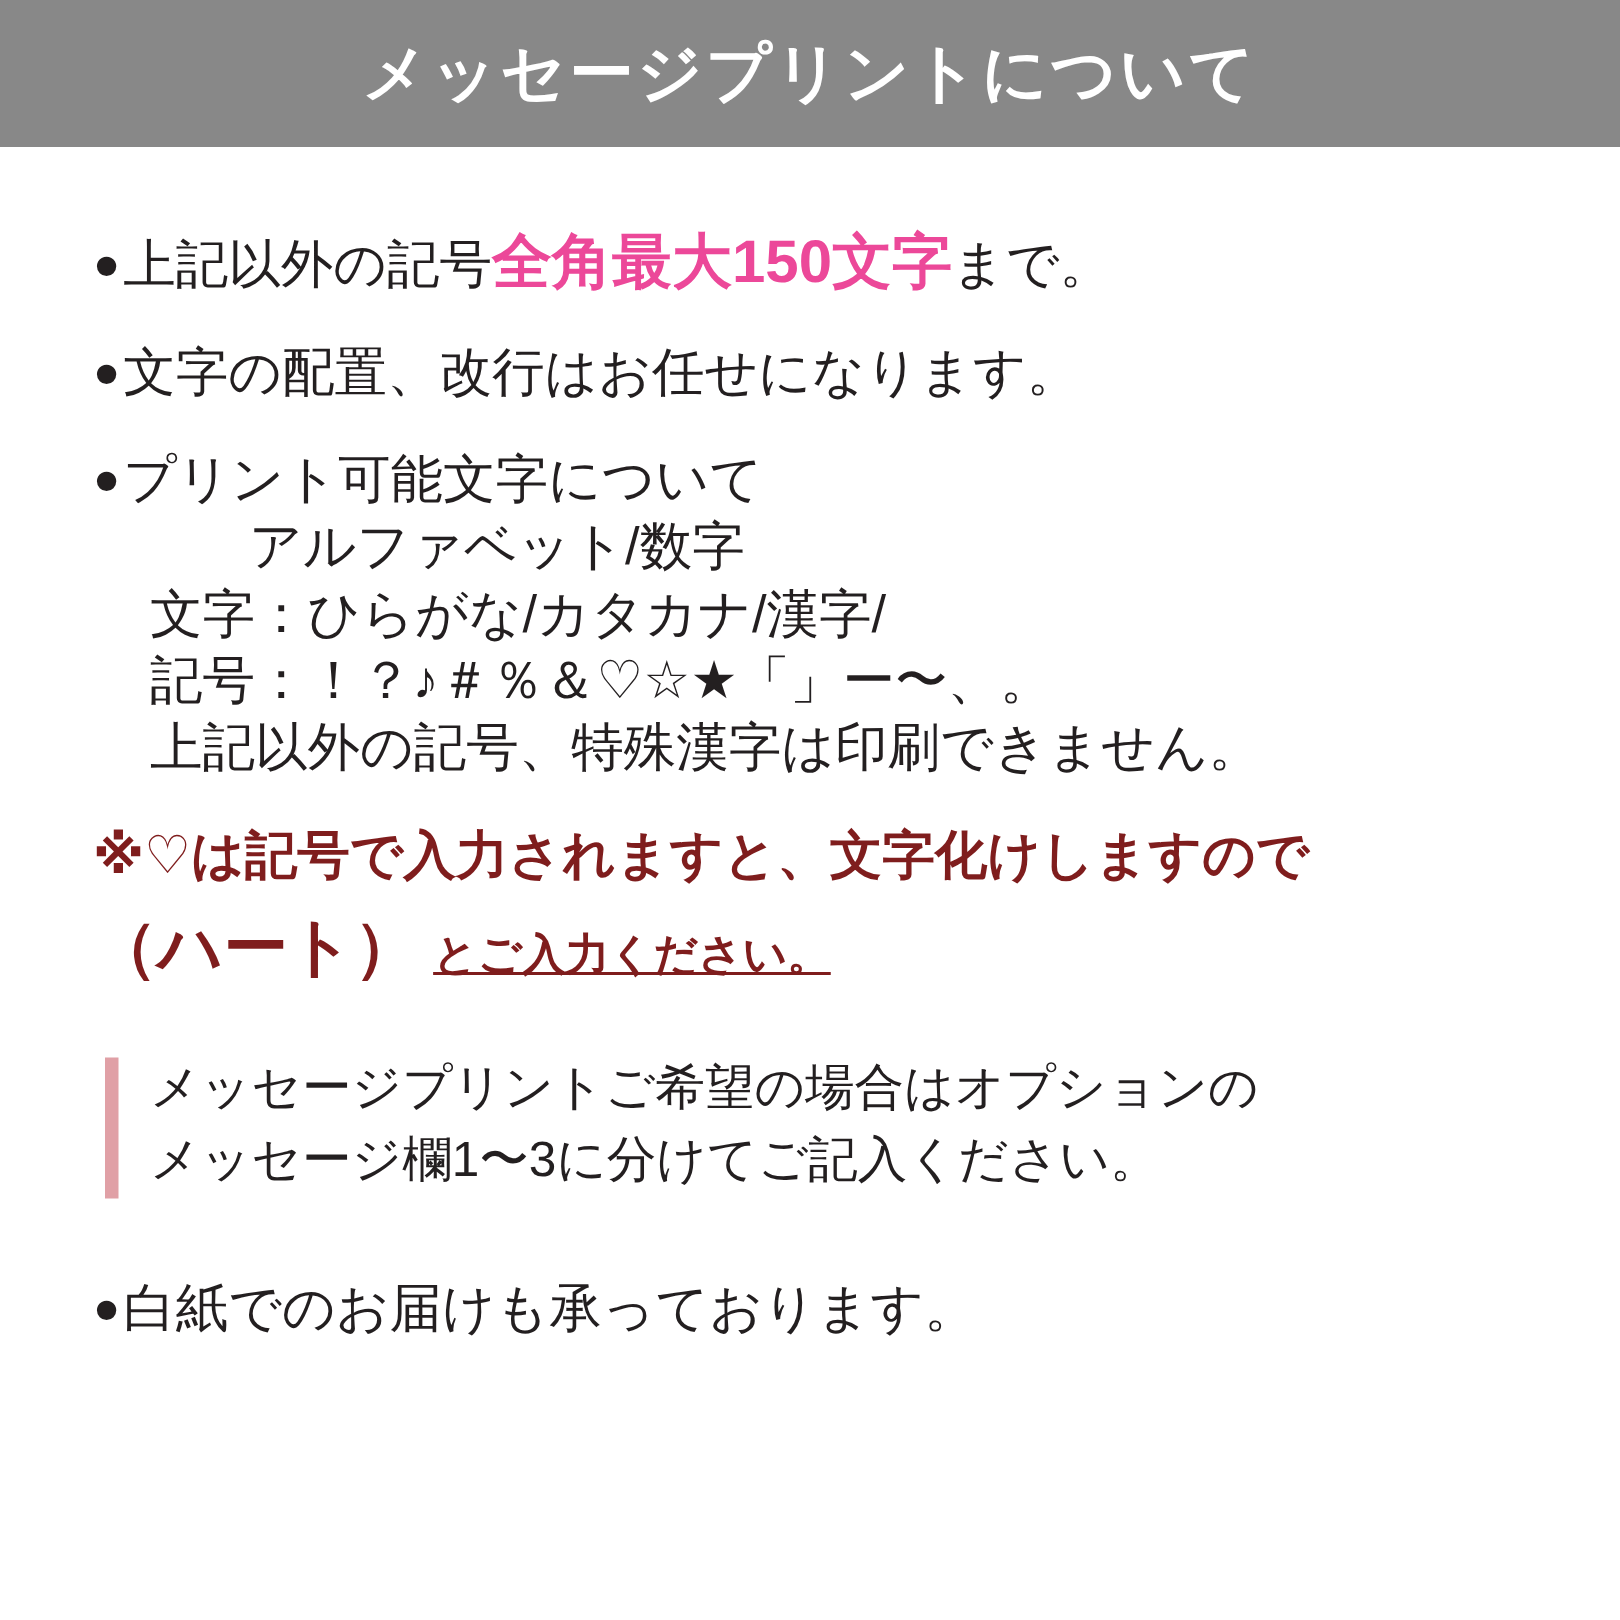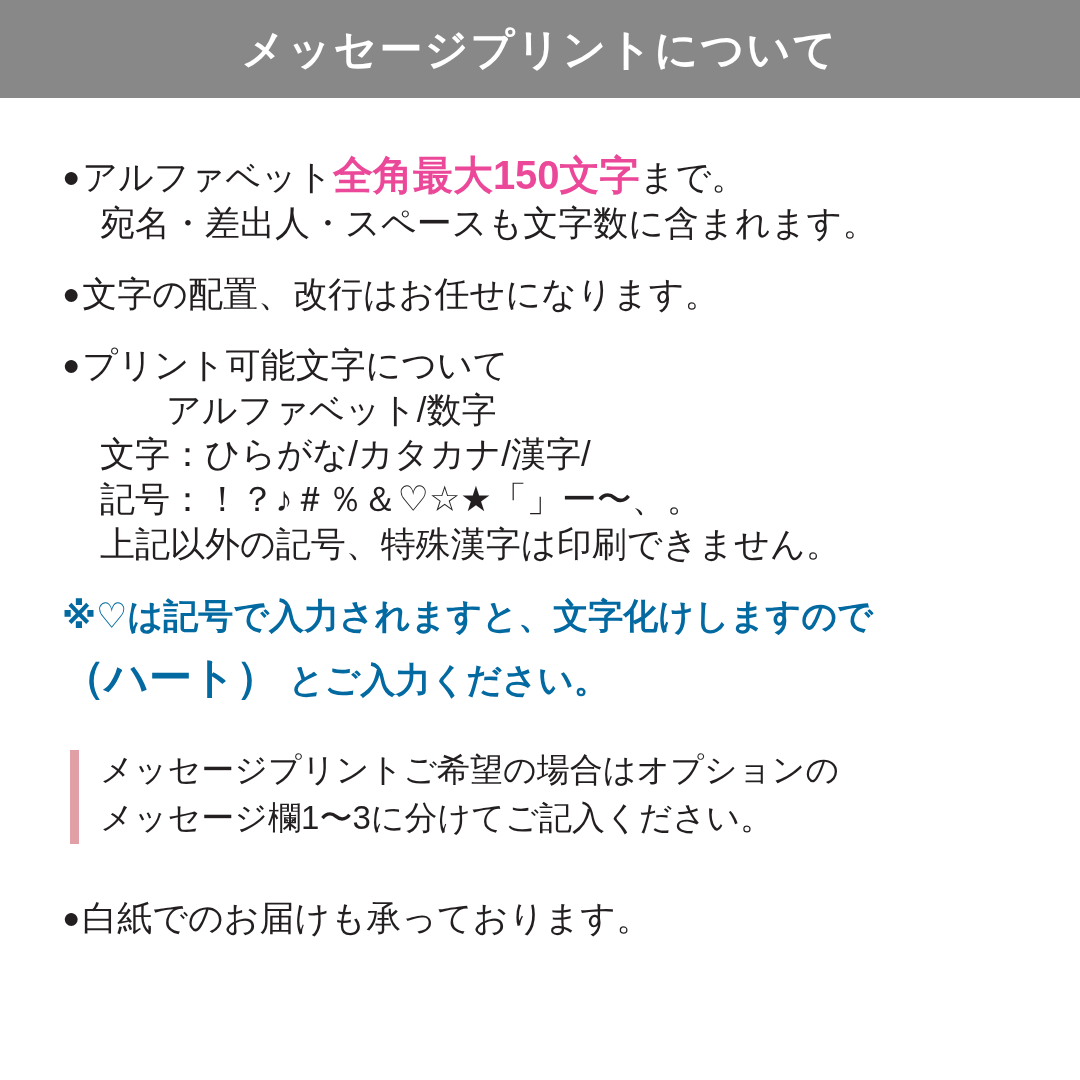--- a/index.html
+++ b/index.html
@@ -67,41 +67,42 @@
   }
   .strong-red {
     color: #ec4899;
     font-weight: bold;
     font-size: 40px;
     letter-spacing: 0px;
   }
 
   
   .warn {
-    color: #0369a1;
+    color: #7f1d1d;
     font-weight: bold;
     margin-top: 20px;
   }
   .warn-1 {
     font-size: 35px;
     line-height: 1.3;
     white-space: nowrap;
   }
   .warn-2 {
     font-size: 35px;
     line-height: 1.3;
     margin-top: 12px;
     white-space: nowrap;
   }
   .warn-2 .big {
     font-size: 43px;
     text-align: right;
   }
   .warn-2 .normalw {
-    font-size: 35px;
+    font-size: 29px;
+    text-decoration: underline;
   }
 
   
   .note {
     position: relative;
     margin-top: 40px;
     padding-left: 38px;
   }
   .note-bar {
     position: absolute;
@@ -128,25 +129,24 @@
 
   <div class="header">
     <div class="header-title">メッセージプリントについて</div>
   </div>
 
   <div class="content">
 
     <div class="block">
       <div class="line bullet-line">
         <span class="bullet">●</span>
-        <span>アルファベット</span>
+        <span>上記以外の記号</span>
         <span class="strong-red">全角最大150文字</span>
         <span>まで。</span>
       </div>
-      <div class="line indent">宛名・差出人・スペースも文字数に含まれます。</div>
     </div>
 
     <div class="block">
       <div class="line bullet-line">
         <span class="bullet">●</span>
         <span>文字の配置、改行はお任せになります。</span>
       </div>
     </div>
 
     <div class="block">

